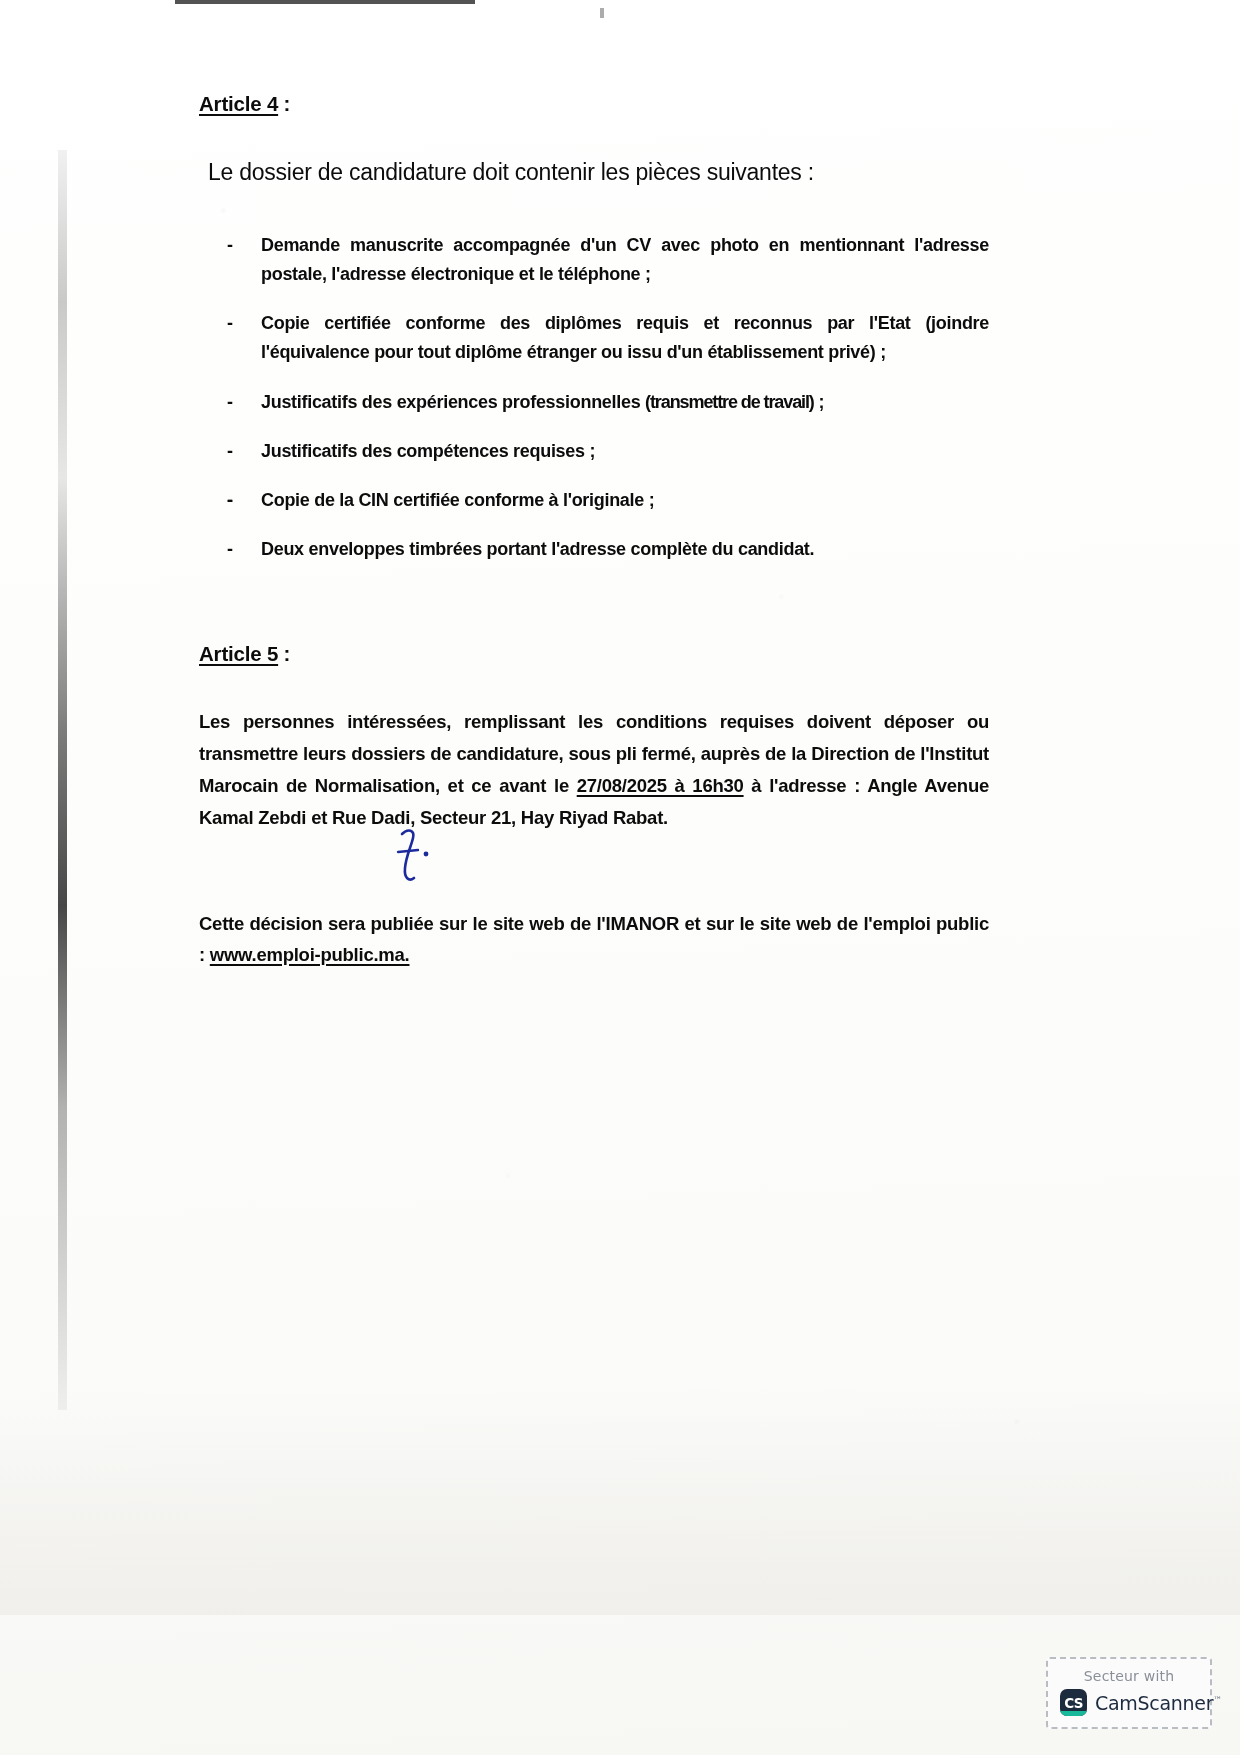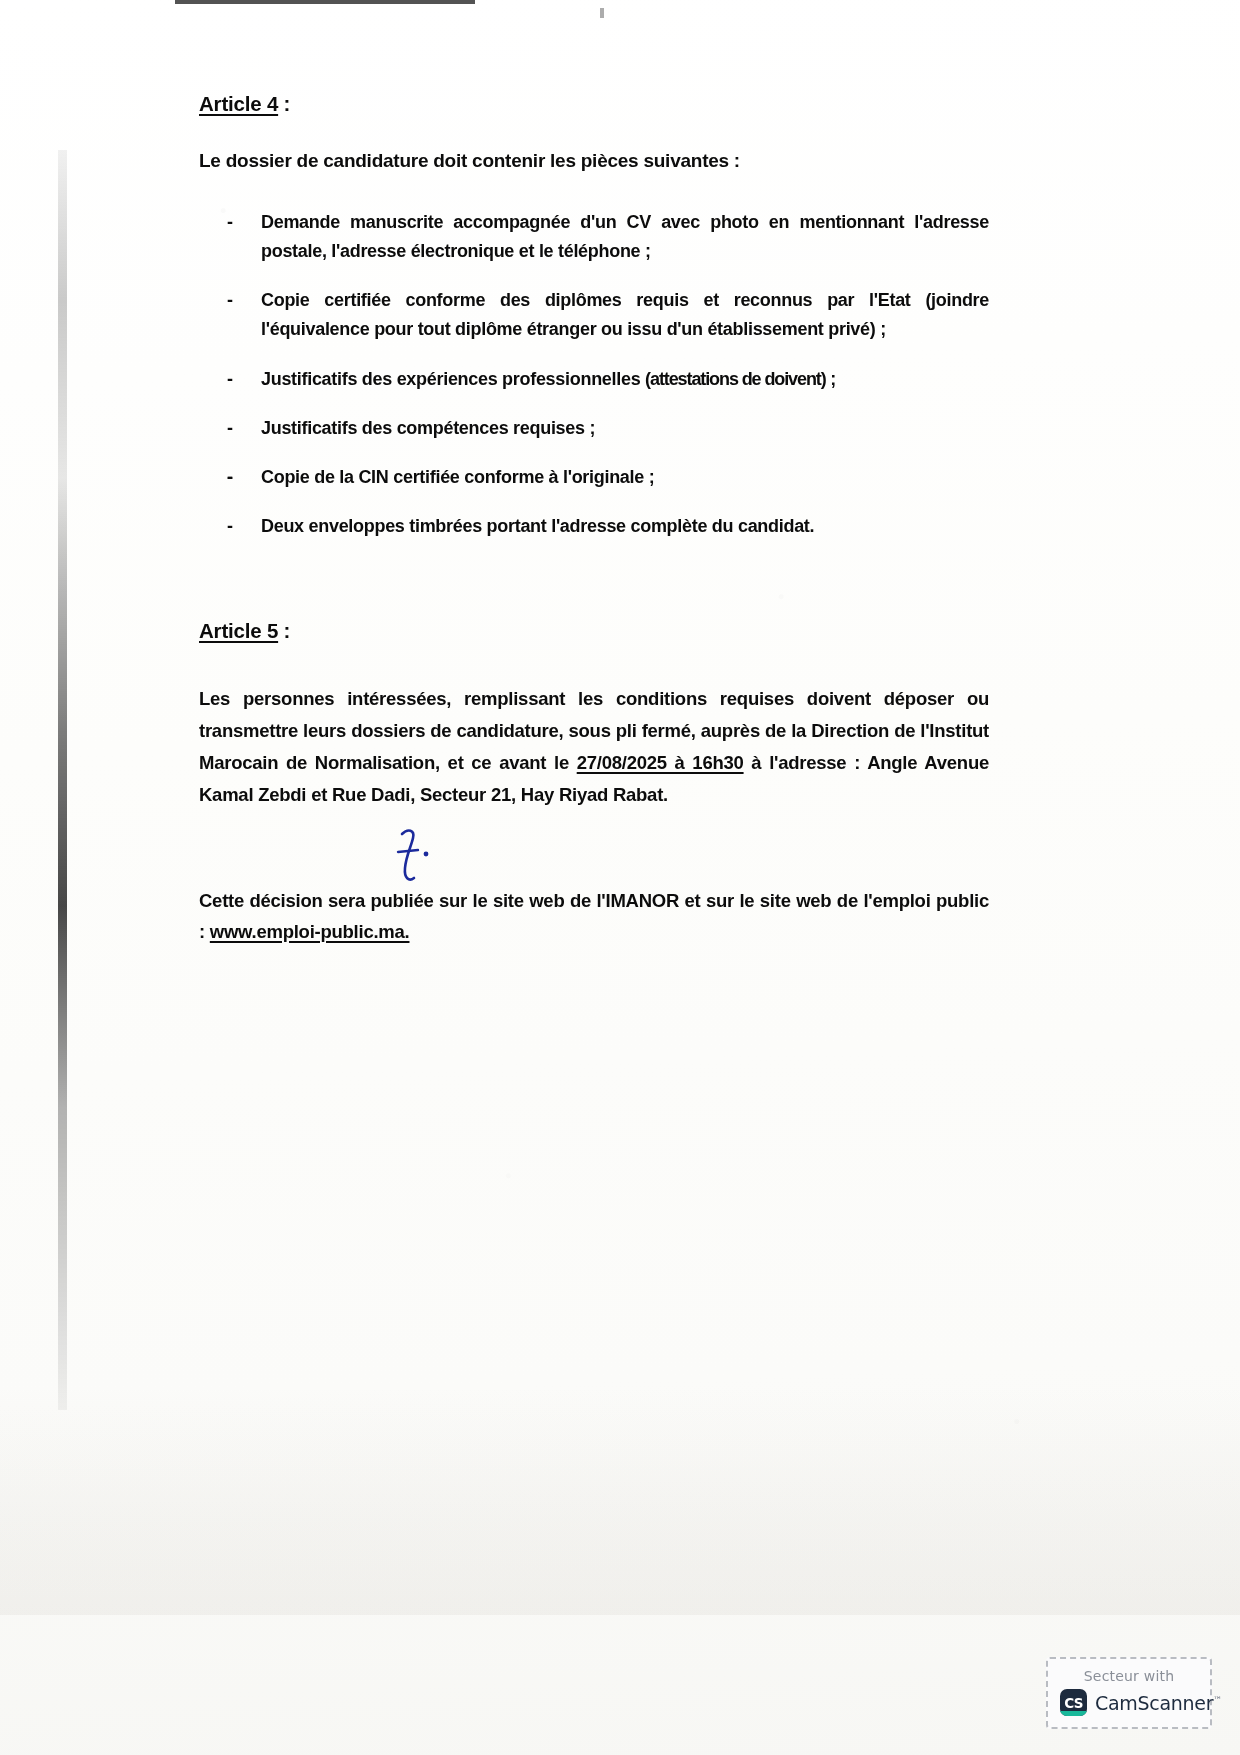--- a/index.html
+++ b/index.html
@@ -79,24 +79,24 @@
     font-weight: bold;
     letter-spacing: -0.2px;
     margin: 0;
   }
   .art-head .u {
     text-decoration: underline;
     text-underline-offset: 3px;
     text-decoration-thickness: 2px;
   }
   .lead {
-    font-size: 19px;
-    font-weight: bold;
+    font-size: 23px;
+    font-weight: normal;
     letter-spacing: -0.25px;
-    margin: 0;
+    margin: 9px;
   }
   ul.items {
     list-style: none;
     margin: 0;
     padding: 0;
   }
   ul.items li {
     position: relative;
     font-size: 18px;
     font-weight: bold;
@@ -278,21 +278,21 @@
       <li class="justify">
         <span class="dash">-</span>
         <span class="txt">Demande manuscrite accompagnée d'un CV avec photo en mentionnant l'adresse postale, l'adresse électronique et le téléphone ;</span>
       </li>
       <li class="justify">
         <span class="dash">-</span>
         <span class="txt">Copie certifiée conforme des diplômes requis et reconnus par l'Etat (joindre l'équivalence pour tout diplôme étranger ou issu d'un établissement privé) ;</span>
       </li>
       <li>
         <span class="dash">-</span>
-        <span>Justificatifs des expériences professionnelles </span><span class="cond">(attestations de doivent)</span><span> ;</span>
+        <span>Justificatifs des expériences professionnelles </span><span class="cond">(transmettre de travail)</span><span> ;</span>
       </li>
       <li>
         <span class="dash">-</span>
         <span>Justificatifs des compétences requises ;</span>
       </li>
       <li>
         <span class="dash">-</span>
       </li>
       <li>
         <span class="dash">-</span>

